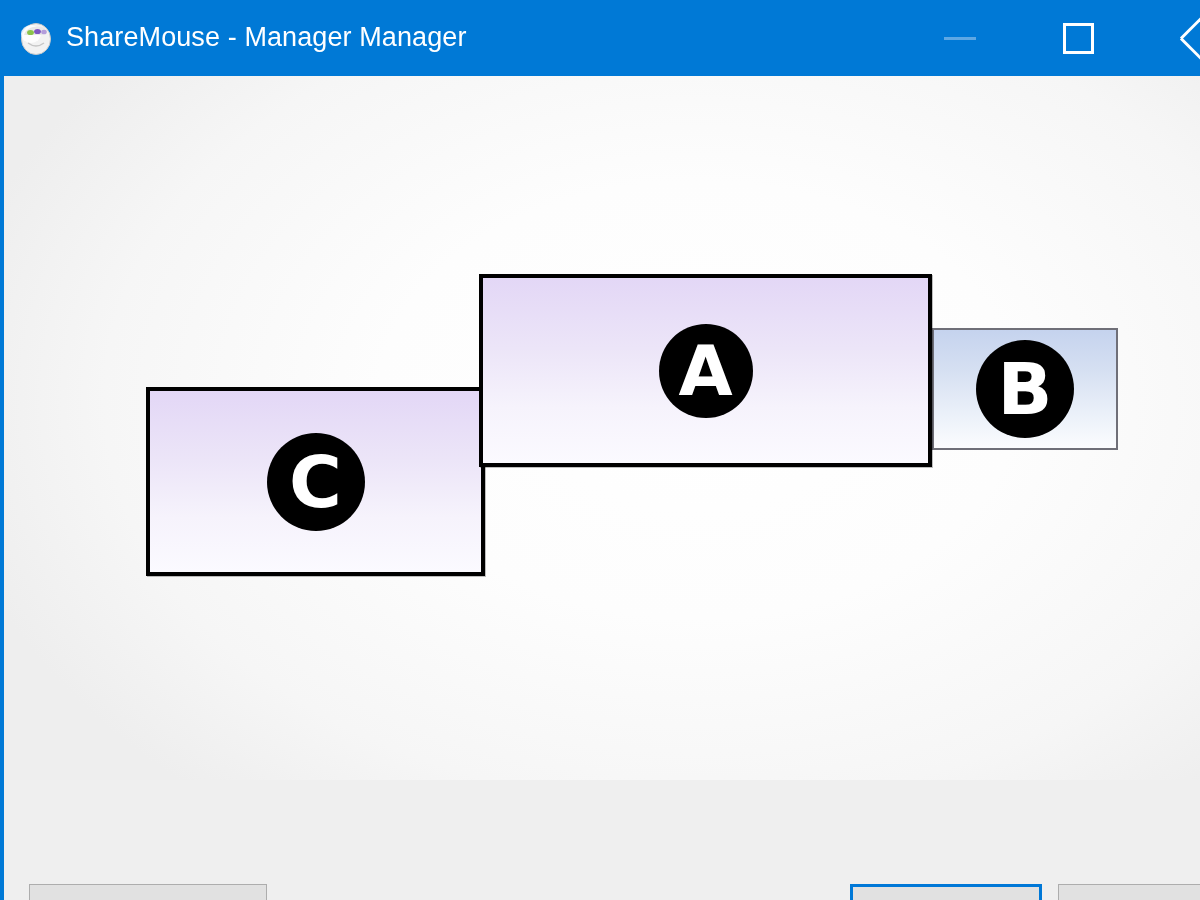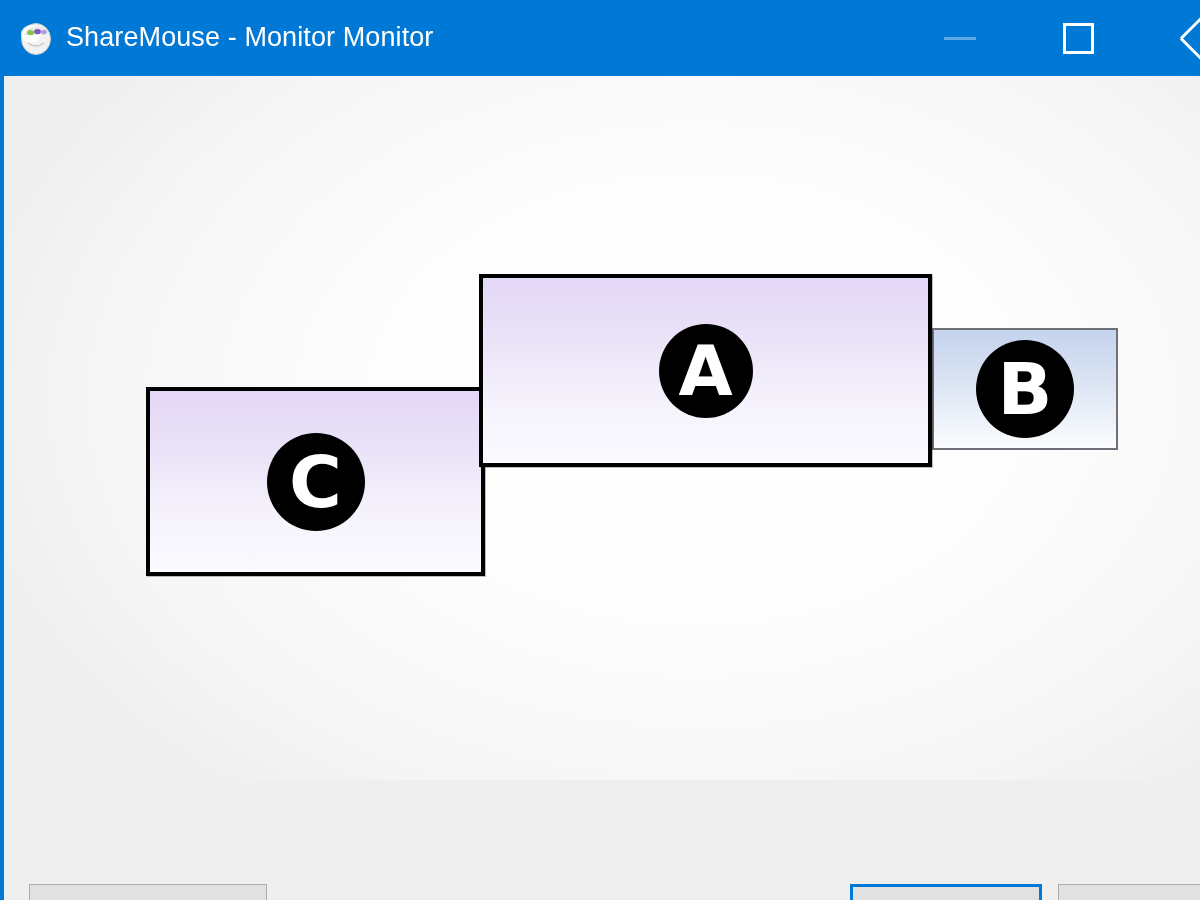--- a/index.html
+++ b/index.html
@@ -217,21 +217,21 @@
         <ellipse cx="18" cy="18" rx="14.5" ry="15.5" fill="#f2f2f2" stroke="#c9c9c9" stroke-width="1"></ellipse>
         <ellipse cx="13" cy="13" rx="10" ry="9" fill="#ffffff" opacity="0.85"></ellipse>
         <path d="M6 14 C8 6, 20 3, 28 8 L24 14 Z" fill="#e9e9e9"></path>
         <ellipse cx="12.5" cy="11.5" rx="3.4" ry="2.6" fill="#8bc34a"></ellipse>
         <ellipse cx="19.5" cy="10.5" rx="3.4" ry="2.6" fill="#7e57c2"></ellipse>
         <ellipse cx="26" cy="11" rx="2.8" ry="2.3" fill="#b39ddb"></ellipse>
         <path d="M10 22 Q18 28 26 22" stroke="#c5c5c5" stroke-width="1.3" fill="none"></path>
       </svg>
     </span>
 
-    <div class="title-text">ShareMouse - Monitor Monitor</div>
+    <div class="title-text">ShareMouse - Manager Manager</div>
 
     <div class="win-btn win-min">
       <span class="min-glyph"></span>
     </div>
 
     <div class="win-btn win-max">
       <span class="max-glyph"></span>
     </div>
 
     <div class="win-btn win-close">

